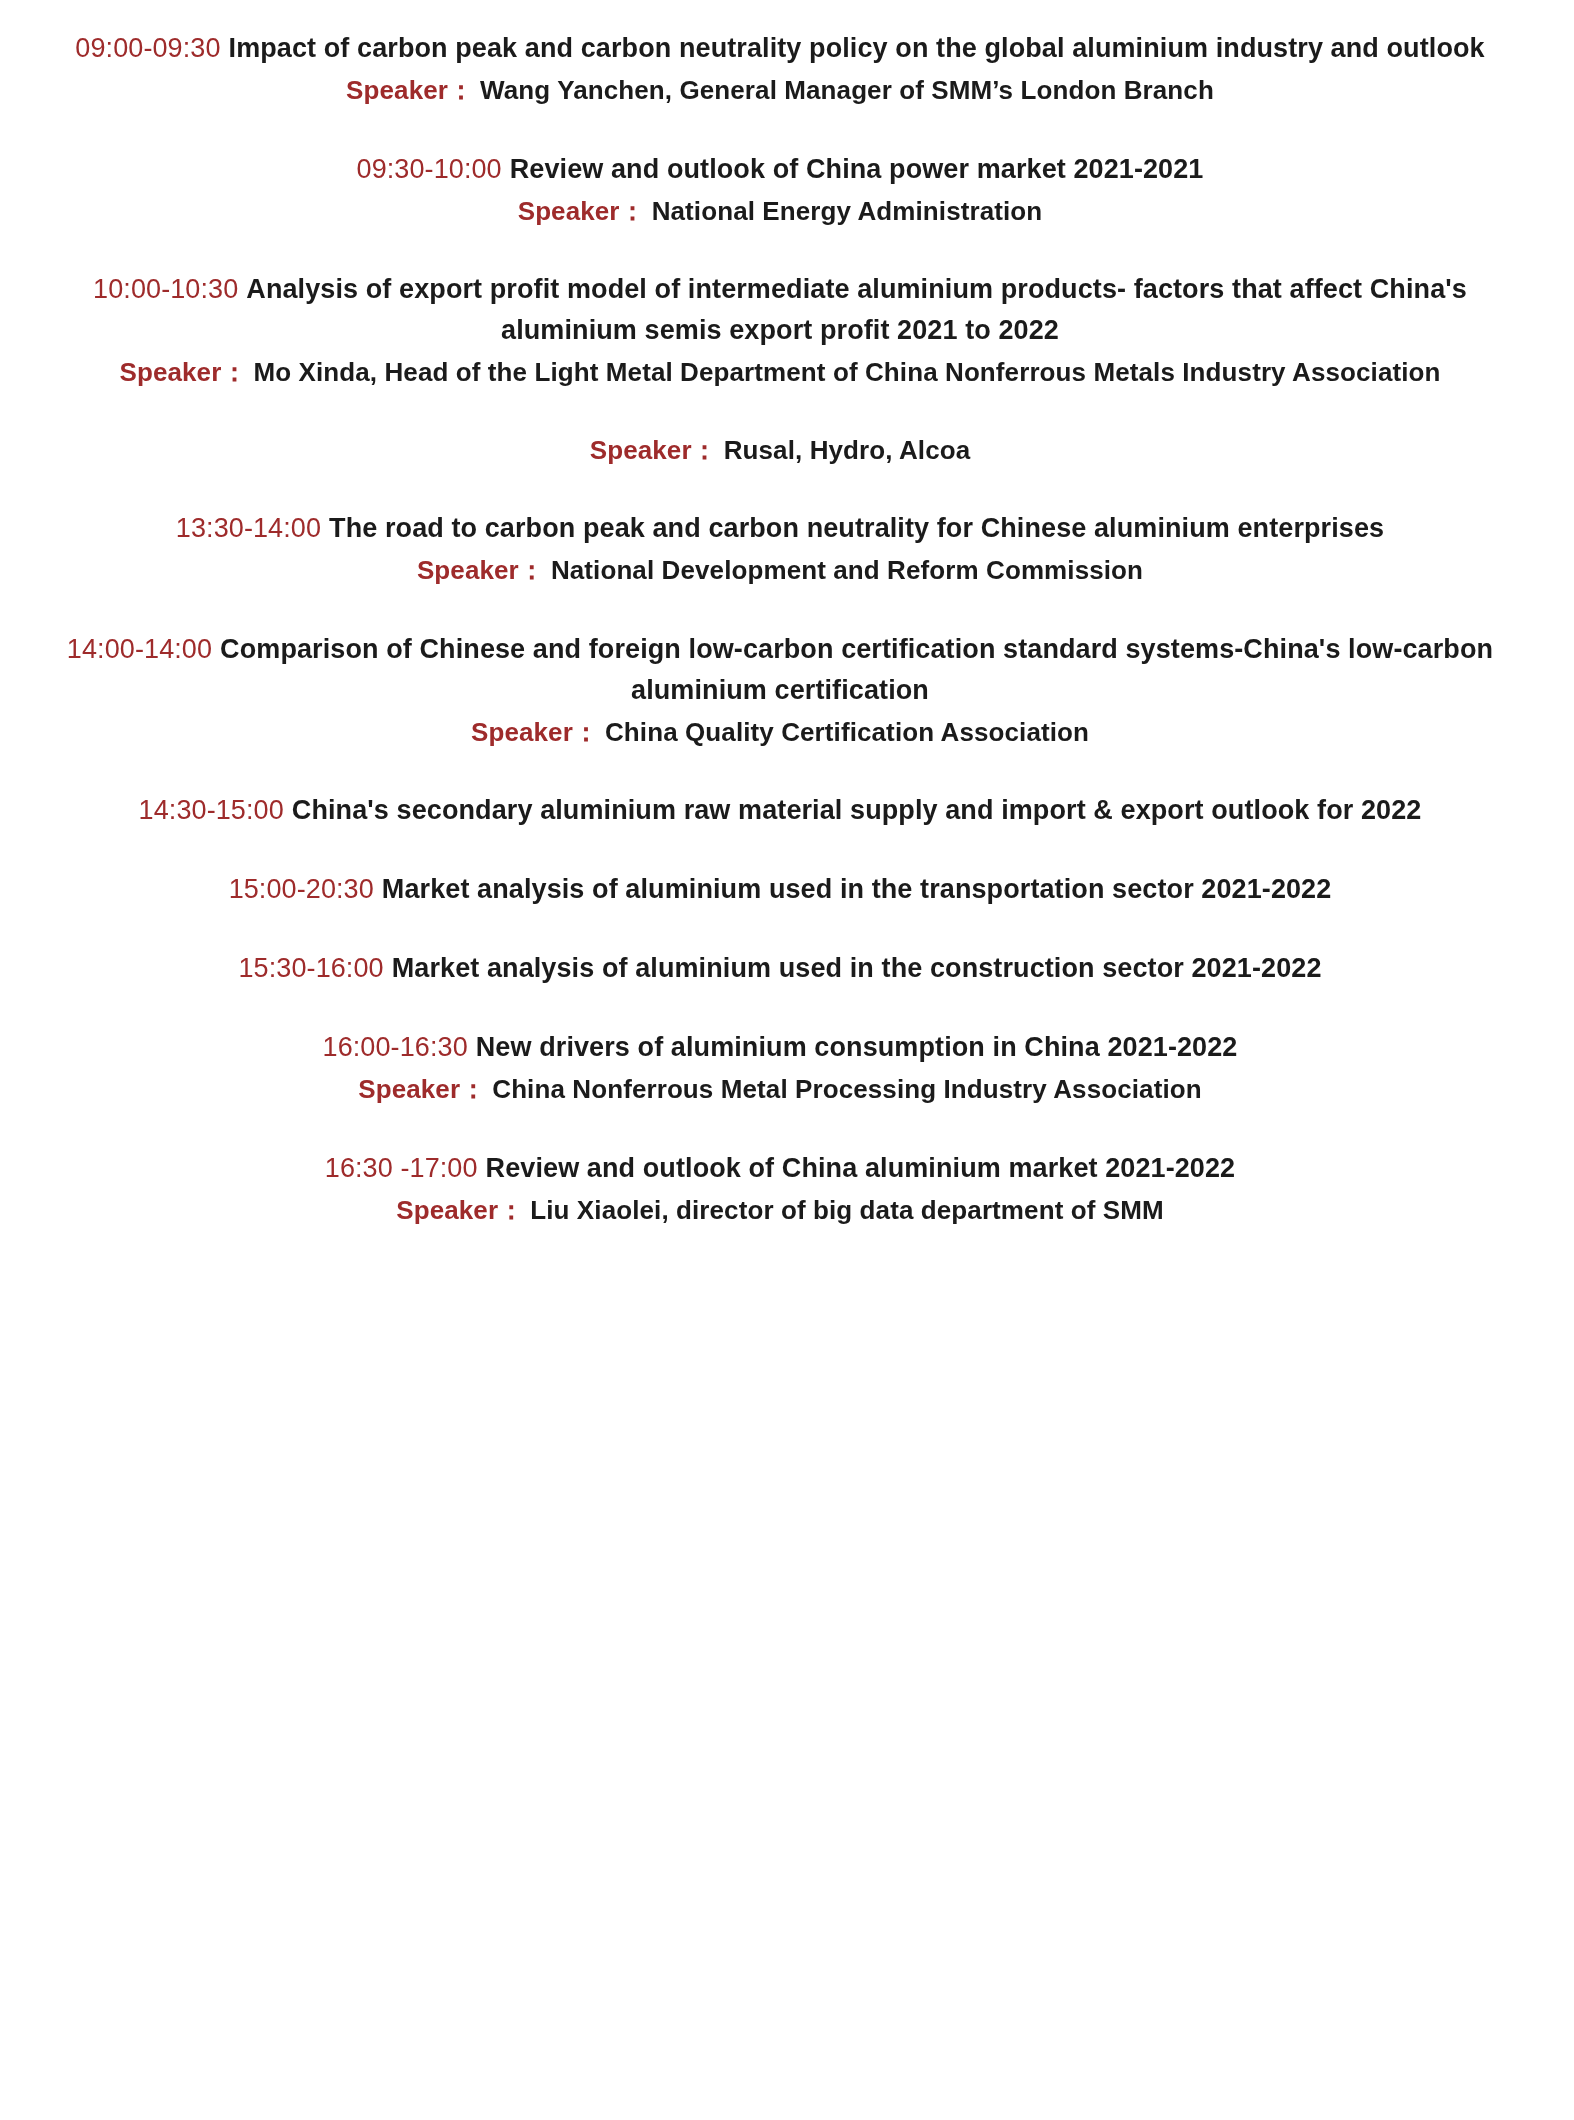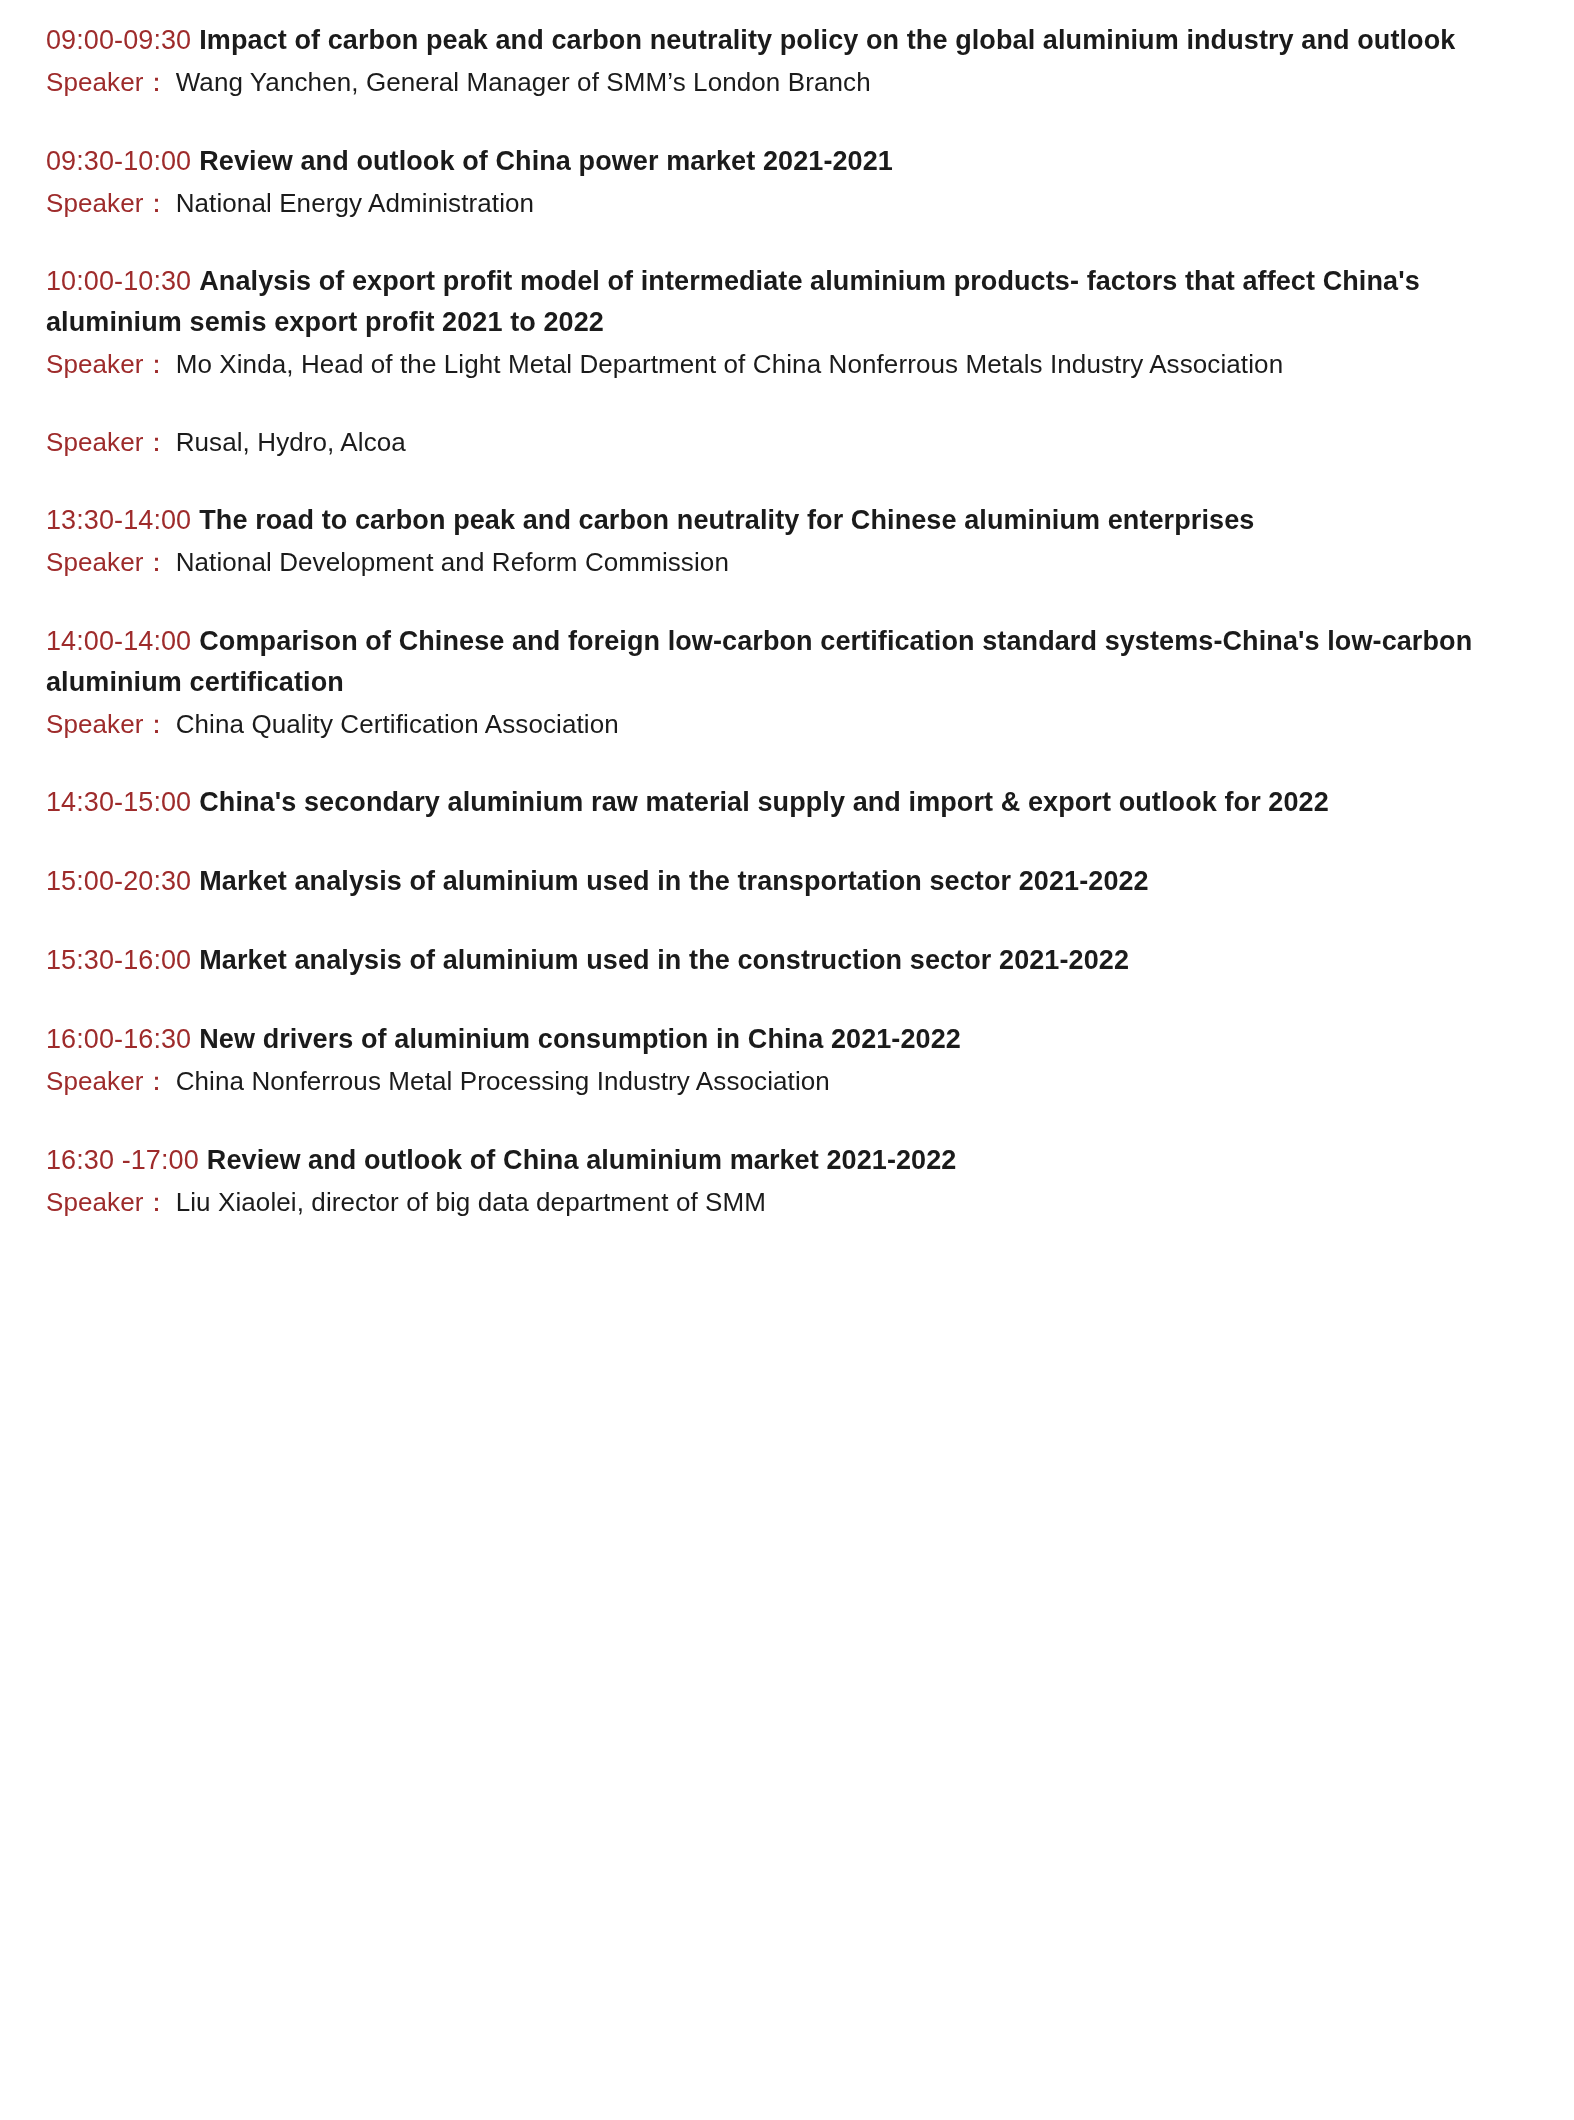--- a/index.html
+++ b/index.html
@@ -11,21 +11,22 @@
     width: 1574px;
     min-height: 2120px;
     font-family: "Liberation Sans", sans-serif;
     color: #1a1a1a;
     -webkit-font-smoothing: antialiased;
   }
   .page {
     box-sizing: border-box;
     width: 1574px;
     min-height: 2120px;
-    padding: 20px 60px 40px 46px;
+    padding: 28px 60px 40px 46px;
+    text-align: center;
   }
   .agenda {
     display: block;
   }
   .session {
     margin: 0 0 38px 0;
   }
   .session:last-child {
     margin-bottom: 0;
   }
@@ -37,21 +38,21 @@
     letter-spacing: 0.1px;
   }
   .time {
     color: #9e2b2b;
     font-weight: 400;
     margin-right: 8px;
   }
   .speaker-line {
     font-size: 26px;
     line-height: 1.52;
-    font-weight: 400;
+    font-weight: 700;
     color: #1b1b1b;
     margin-top: 2px;
     letter-spacing: 0.1px;
   }
   .speaker-label {
     color: #9e2b2b;
     margin-right: 6px;
   }
 </style>
 </head>

